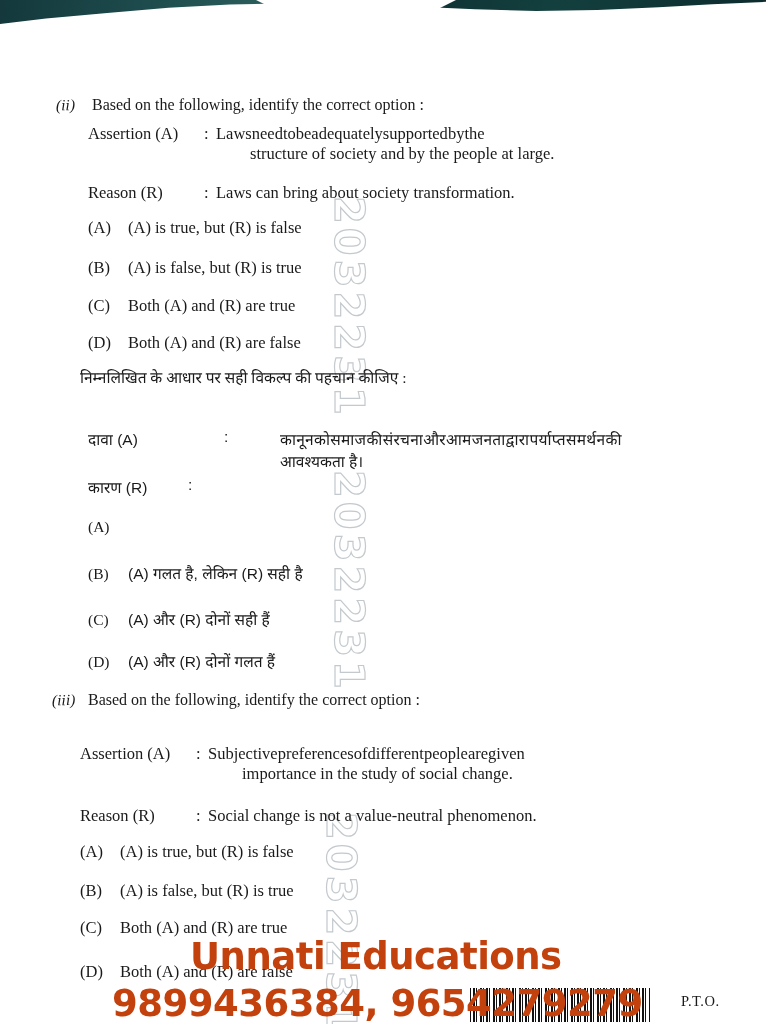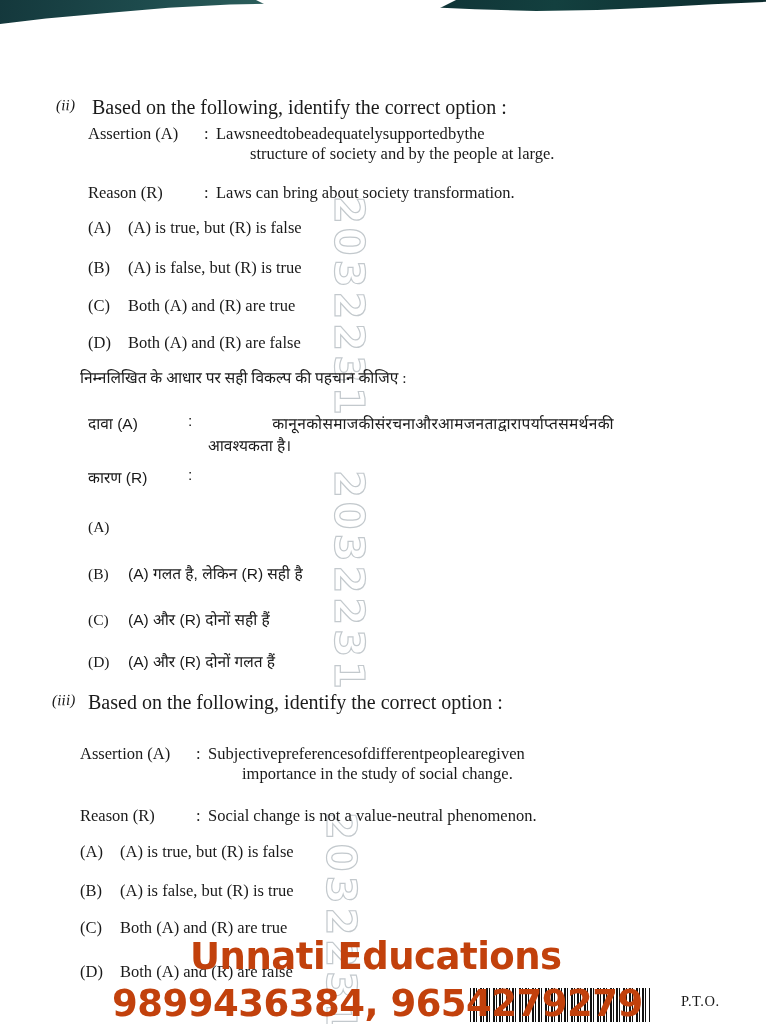--- a/index.html
+++ b/index.html
@@ -85,21 +85,21 @@
     align-items: flex-start;
   }
   .qlabel {
     font-style: italic;
     font-size: 15.5px;
     width: 36px;
     flex: 0 0 36px;
     transform: rotate(-1.2deg);
   }
   .qtext {
-    font-size: 20px;
+    font-size: 16px;
   }
 
   .arow {
     position: absolute;
     display: flex;
     align-items: flex-start;
     font-size: 16.5px;
   }
   .aname {
     flex: 0 0 116px;
@@ -132,21 +132,21 @@
   }
   .hi-row {
     position: absolute;
     display: flex;
     align-items: flex-start;
     font-family: "Liberation Sans", "DejaVu Sans", sans-serif;
     font-size: 15.5px;
   }
   .hi-name { flex: 0 0 100px; width: 100px; }
   .hi-colon { flex: 0 0 20px; width: 20px; }
-  .hi-body .l1 { display: block; letter-spacing: 0.3px; text-align: center; }
+  .hi-body .l1 { display: block; letter-spacing: 0.3px; }
   .hi-body .l2 { display: block; }
   .hi-opt {
     position: absolute;
     display: flex;
     align-items: baseline;
     font-family: "Liberation Sans", "DejaVu Sans", sans-serif;
     font-size: 15.5px;
   }
   .hi-optk {
     font-family: "Liberation Serif", serif;
@@ -269,30 +269,30 @@
       <span class="optk">(C)</span>
       <span>Both (A) and (R) are true</span>
     </div>
     <div class="opt" style="left:88px; top:333px;">
       <span class="optk">(D)</span>
       <span>Both (A) and (R) are false</span>
     </div>
 
     <div class="hi-head" style="left:80px; top:366px;">निम्नलिखित के आधार पर सही विकल्प की पहचान कीजिए :</div>
 
-    <div class="hi-row" style="left:88px; top:412px;">
+    <div class="hi-row" style="left:88px; top:428px;gap:36px;">
       <span class="hi-name">दावा (A)</span>
       <span class="hi-colon">:</span>
       <span class="hi-body">
         <span class="l1 spread-hi"><span>कानून</span><span>को</span><span>समाज</span><span>की</span><span>संरचना</span><span>और</span><span>आम</span><span>जनता</span><span>द्वारा</span><span>पर्याप्त</span><span>समर्थन</span><span>की</span></span>
         <span class="l2">आवश्यकता है।</span>
       </span>
     </div>
 
-    <div class="hi-row" style="left:88px; top:466px;">
+    <div class="hi-row" style="left:88px; top:476px;">
       <span class="hi-name">कारण (R)</span>
       <span class="hi-colon">:</span>
     </div>
 
     <div class="hi-opt" style="left:88px; top:518px;">
       <span class="hi-optk">(A)</span>
     </div>
     <div class="hi-opt" style="left:88px; top:562px;">
       <span class="hi-optk">(B)</span>
       <span>(A) गलत है, लेकिन (R) सही है</span>

